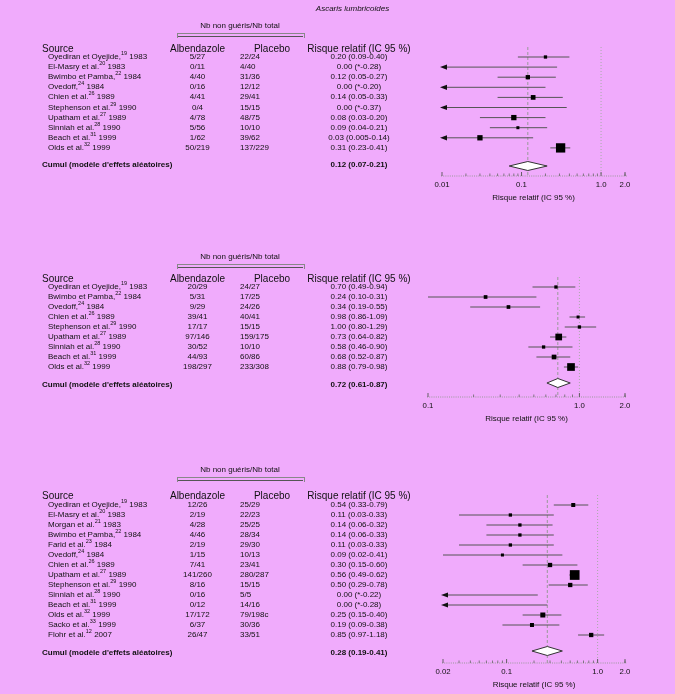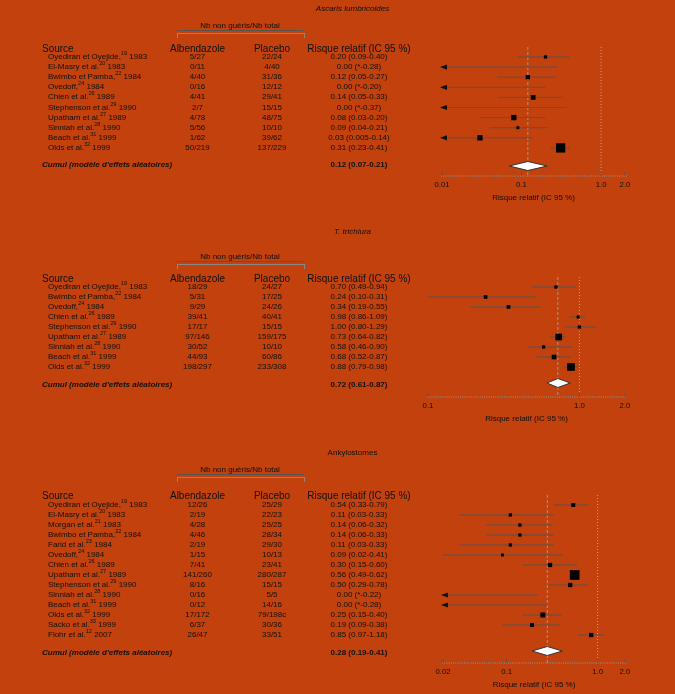--- a/index.html
+++ b/index.html
@@ -1,40 +1,40 @@
 <!DOCTYPE html>
 <html><head>
 <meta charset="utf-8">
 <style>
   html,body{margin:0;padding:0;background:#fff;}
   body{
     width:675px;height:694px;overflow:hidden;
     font-family:"Liberation Sans",sans-serif;
     font-size:8px;color:#111;
   }
-  #figure{position:relative;width:675px;height:694px;background:#c2410c;}
+  #figure{position:relative;width:675px;height:694px;background:#f0abfc;}
   .panel{position:absolute;left:0;width:675px;}
   .panel-title{position:absolute;left:30px;right:0;text-align:center;font-size:8px;white-space:nowrap;}
   .spanner{position:absolute;left:177px;width:126px;text-align:center;font-size:8px;
-           border-bottom:1px solid #555;padding-bottom:0;white-space:nowrap;}
+           border-bottom:1px solid #555;padding-bottom:6px;white-space:nowrap;}
   .bracket{position:absolute;left:177px;width:126px;height:4px;
            border-top:1px solid #888;border-left:1px solid #888;border-right:1px solid #888;}
   .hdr{position:absolute;font-size:10px;white-space:nowrap;}
   .h-src{left:42px;}
   .h-alb{left:155px;width:85px;text-align:center;}
   .h-plc{left:240px;width:64px;text-align:center;}
   .h-rr{left:300px;width:118px;text-align:center;}
   .row{position:absolute;left:0;width:430px;height:10px;line-height:10px;}
   .c-src{position:absolute;left:48px;white-space:nowrap;}
   .c-alb{position:absolute;left:155px;width:85px;text-align:center;}
-  .c-plc{position:absolute;left:240px;width:64px;text-align:center;}
+  .c-plc{position:absolute;left:240px;width:64px;}
   .c-rr{position:absolute;left:300px;width:118px;text-align:center;white-space:nowrap;}
   sup{font-size:5.5px;line-height:0;}
   .cumul-row{position:absolute;left:0;width:430px;height:10px;line-height:10px;font-weight:bold;}
-  .c-lbl{position:absolute;left:42px;white-space:nowrap;font-style:italic;}
+  .c-lbl{position:absolute;left:42px;white-space:nowrap;}
   .plot{position:absolute;left:415px;top:0;}
 </style>
 </head>
 <body>
 
 <div id="figure">
 
   <section class="panel" style="top: 0px; height: 222px;">
     <div class="panel-title" style="top: 4px; font-style: italic;">Ascaris lumbricoides</div>
     <div class="spanner" style="top: 21px;">Nb non guéris/Nb total</div>
@@ -69,21 +69,21 @@
           <span class="c-rr">0.00 (*-0.20)</span>
         </div>
         <div class="row" style="top: 92.4px;">
           <span class="c-src">Chien et al.<sup>26</sup> 1989</span>
           <span class="c-alb">4/41</span>
           <span class="c-plc">29/41</span>
           <span class="c-rr">0.14 (0.05-0.33)</span>
         </div>
         <div class="row" style="top: 102.5px;">
           <span class="c-src">Stephenson et al.<sup>29</sup> 1990</span>
-          <span class="c-alb">2/7</span>
+          <span class="c-alb">0/4</span>
           <span class="c-plc">15/15</span>
           <span class="c-rr">0.00 (*-0.37)</span>
         </div>
         <div class="row" style="top: 112.6px;">
           <span class="c-src">Upatham et al.<sup>27</sup> 1989</span>
           <span class="c-alb">4/78</span>
           <span class="c-plc">48/75</span>
           <span class="c-rr">0.08 (0.03-0.20)</span>
         </div>
         <div class="row" style="top: 122.7px;">
@@ -158,31 +158,30 @@
         <line x1="32" x2="118.15110664543727" y1="137.8" y2="137.8" stroke="#555" stroke-width="1"></line>
         <polygon points="25,137.8 32,135.20000000000002 32,140.4" fill="#111"></polygon>
         <rect x="62.295263546424685" y="135.15" width="5.3" height="5.3" fill="#000"></rect>
         <line x1="135.29767298157793" x2="155.2640584155213" y1="147.89999999999998" y2="147.89999999999998" stroke="#555" stroke-width="1"></line>
         <rect x="140.95740211381678" y="143.24999999999997" width="9.3" height="9.3" fill="#000"></rect>
         <polygon points="94.21031086688753,166 112.82685510352415,161.5 132.1555744133122,166 112.82685510352415,170.5" fill="#fff" stroke="#333" stroke-width="1"></polygon>
       </svg>
   </section>
 
   <section class="panel" style="top: 222px; height: 224px;">
-    <div class="panel-title" style="top: 5px; font-style: italic;">T. trichiura</div>
     <div class="spanner" style="top: 30px;">Nb non guéris/Nb total</div>
     <div class="bracket" style="top: 42px;"></div>
     <div class="hdr h-src" style="top: 51px;">Source</div>
     <div class="hdr h-alb" style="top: 51px;">Albendazole</div>
     <div class="hdr h-plc" style="top: 51px;">Placebo</div>
     <div class="hdr h-rr" style="top: 51px;">Risque relatif (IC 95 %)</div>
     <div>
         <div class="row" style="top: 60px;">
           <span class="c-src">Oyediran et Oyejide,<sup>19</sup> 1983</span>
-          <span class="c-alb">18/29</span>
+          <span class="c-alb">20/29</span>
           <span class="c-plc">24/27</span>
           <span class="c-rr">0.70 (0.49-0.94)</span>
         </div>
         <div class="row" style="top: 70px;">
           <span class="c-src">Bwimbo et Pamba,<sup>22</sup> 1984</span>
           <span class="c-alb">5/31</span>
           <span class="c-plc">17/25</span>
           <span class="c-rr">0.24 (0.10-0.31)</span>
         </div>
         <div class="row" style="top: 80px;">
@@ -268,21 +267,20 @@
         <rect x="126.94711554163234" y="123.35" width="3.3" height="3.3" fill="#000"></rect>
         <line x1="121.41614656552878" x2="155.26058844355046" y1="135" y2="135" stroke="#555" stroke-width="1"></line>
         <rect x="136.70724414480463" y="132.65" width="4.7" height="4.7" fill="#000"></rect>
         <line x1="148.91734054830184" x2="163.08995761989684" y1="145" y2="145" stroke="#555" stroke-width="1"></line>
         <rect x="152.1621419442185" y="141.15" width="7.7" height="7.7" fill="#000"></rect>
         <polygon points="131.9134593458507,161 142.81599375867157,156.5 155.26058844355046,161 142.81599375867157,165.5" fill="#fff" stroke="#333" stroke-width="1"></polygon>
       </svg>
   </section>
 
   <section class="panel" style="top: 446px; height: 248px;">
-    <div class="panel-title" style="top: 2px;">Ankylostomes</div>
     <div class="spanner" style="top: 19px;">Nb non guéris/Nb total</div>
     <div class="bracket" style="top: 31px;"></div>
     <div class="hdr h-src" style="top: 44px;">Source</div>
     <div class="hdr h-alb" style="top: 44px;">Albendazole</div>
     <div class="hdr h-plc" style="top: 44px;">Placebo</div>
     <div class="hdr h-rr" style="top: 44px;">Risque relatif (IC 95 %)</div>
     <div>
         <div class="row" style="top: 54px;">
           <span class="c-src">Oyediran et Oyejide,<sup>19</sup> 1983</span>
           <span class="c-alb">12/26</span>

